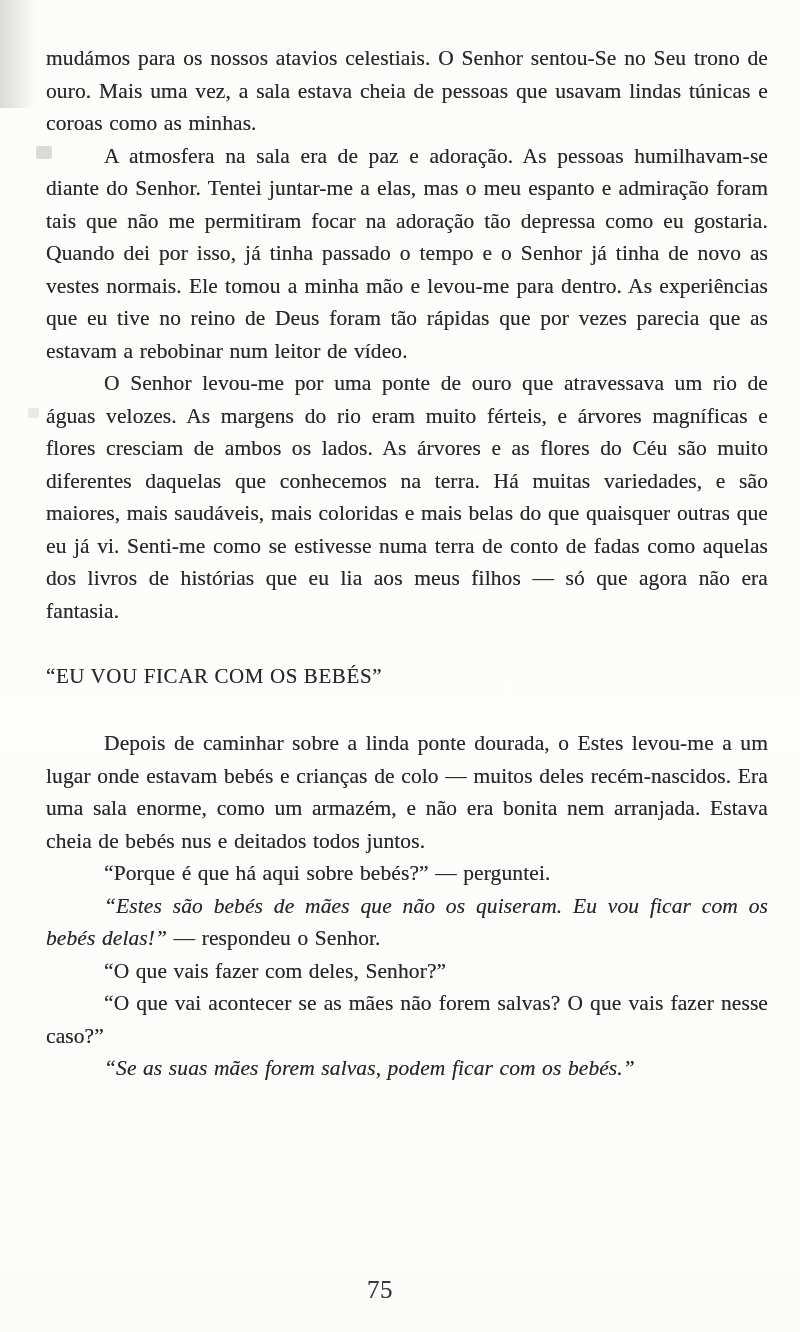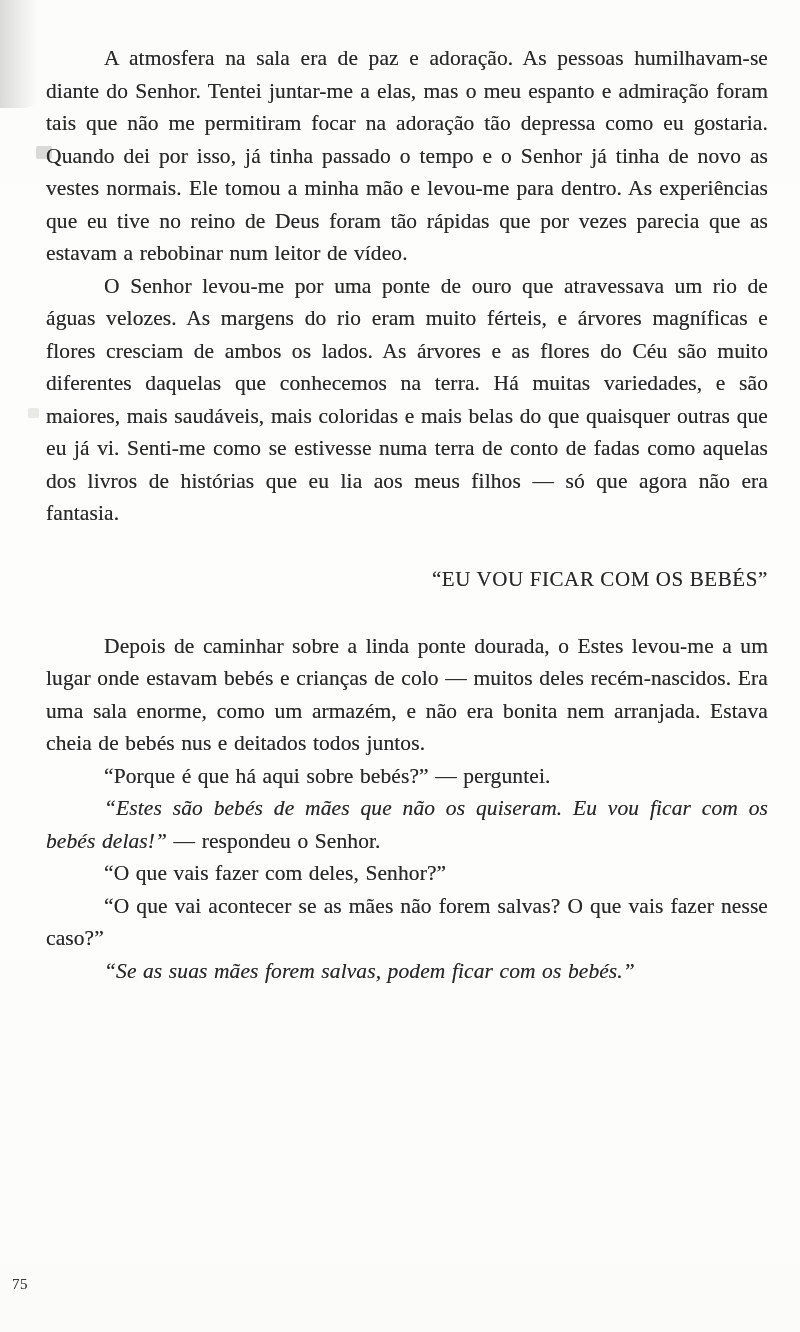--- a/index.html
+++ b/index.html
@@ -54,45 +54,46 @@
     word-spacing: 1px;
     text-shadow: 0 0 0.5px rgba(40,40,40,0.55);
   }
   .para.indent { text-indent: 58px; }
   .run-italic { font-style: italic; }
   .section-heading {
     margin: 34px 0 36px 0;
     font-size: 21px;
     line-height: 30px;
     font-weight: normal;
-    text-align: right;
+    text-align: left;
     letter-spacing: 0.6px;
     text-shadow: 0 0 0.5px rgba(40,40,40,0.5);
   }
   .page-number {
     position: absolute;
-    left: 12px;
+    left: 0;
     top: 1276px;
     width: 760px;
-    text-align: left;
-    font-size: 15px;
+    text-align: center;
+    font-size: 25px;
     letter-spacing: 0.5px;
     color: #3a3a3a;
     text-shadow: 0 0 0.6px rgba(60,60,60,0.5);
   }
 </style>
 </head>
 <body>
 
 <div class="page">
   <div class="artifact-corner"></div>
   <div class="artifact-smudge-1"></div>
   <div class="artifact-smudge-2"></div>
 
   <div class="text-block">
+      <p class="para"><span>mudámos para os nossos atavios celestiais. O Senhor sentou-Se no Seu trono de ouro. Mais uma vez, a sala estava cheia de pessoas que usavam lindas túnicas e coroas como as minhas.</span></p>
       <p class="para indent"><span>A atmosfera na sala era de paz e adoração. As pessoas humilhavam-se diante do Senhor. Tentei juntar-me a elas, mas o meu espanto e admiração foram tais que não me permitiram focar na adoração tão depressa como eu gostaria. Quando dei por isso, já tinha passado o tempo e o Senhor já tinha de novo as vestes normais. Ele tomou a minha mão e levou-me para dentro. As experiências que eu tive no reino de Deus foram tão rápidas que por vezes parecia que as estavam a rebobinar num leitor de vídeo.</span></p>
       <p class="para indent"><span>O Senhor levou-me por uma ponte de ouro que atravessava um rio de águas velozes. As margens do rio eram muito férteis, e árvores magníficas e flores cresciam de ambos os lados. As árvores e as flores do Céu são muito diferentes daquelas que conhecemos na terra. Há muitas variedades, e são maiores, mais saudáveis, mais coloridas e mais belas do que quaisquer outras que eu já vi. Senti-me como se estivesse numa terra de conto de fadas como aquelas dos livros de histórias que eu lia aos meus filhos — só que agora não era fantasia.</span></p>
       <h2 class="section-heading"><span>“EU VOU FICAR COM OS BEBÉS”</span></h2>
       <p class="para indent"><span>Depois de caminhar sobre a linda ponte dourada, o Estes levou-me a um lugar onde estavam bebés e crianças de colo — muitos deles recém-nascidos. Era uma sala enorme, como um armazém, e não era bonita nem arranjada. Estava cheia de bebés nus e deitados todos juntos.</span></p>
       <p class="para indent"><span>“Porque é que há aqui sobre bebés?” — perguntei.</span></p>
       <p class="para indent"><span class="run-italic">“Estes são bebés de mães que não os quiseram. Eu vou ficar com os bebés delas!”</span><span> — respondeu o Senhor.</span></p>
       <p class="para indent"><span>“O que vais fazer com deles, Senhor?”</span></p>
       <p class="para indent"><span>“O que vai acontecer se as mães não forem salvas? O que vais fazer nesse caso?”</span></p>
       <p class="para indent"><span class="run-italic">“Se as suas mães forem salvas, podem ficar com os bebés.”</span></p>
     </div>

